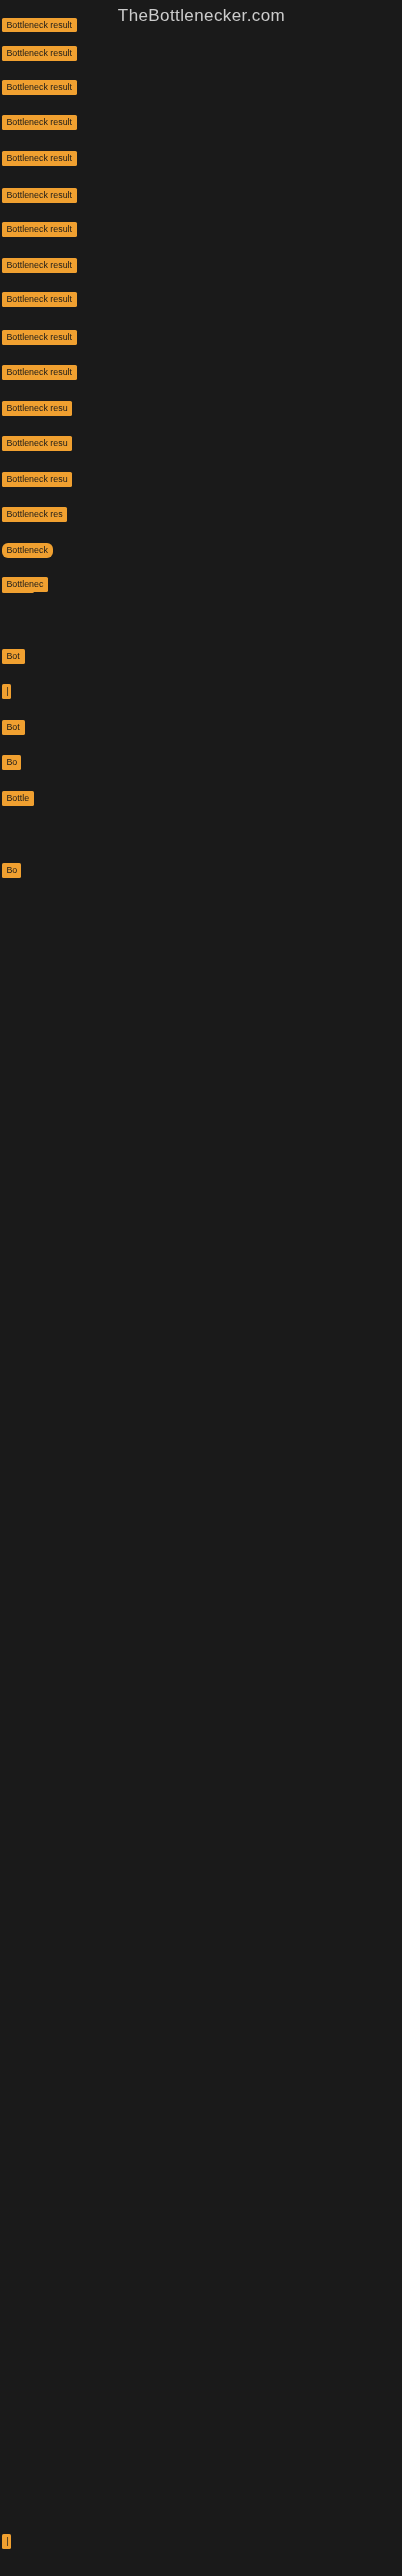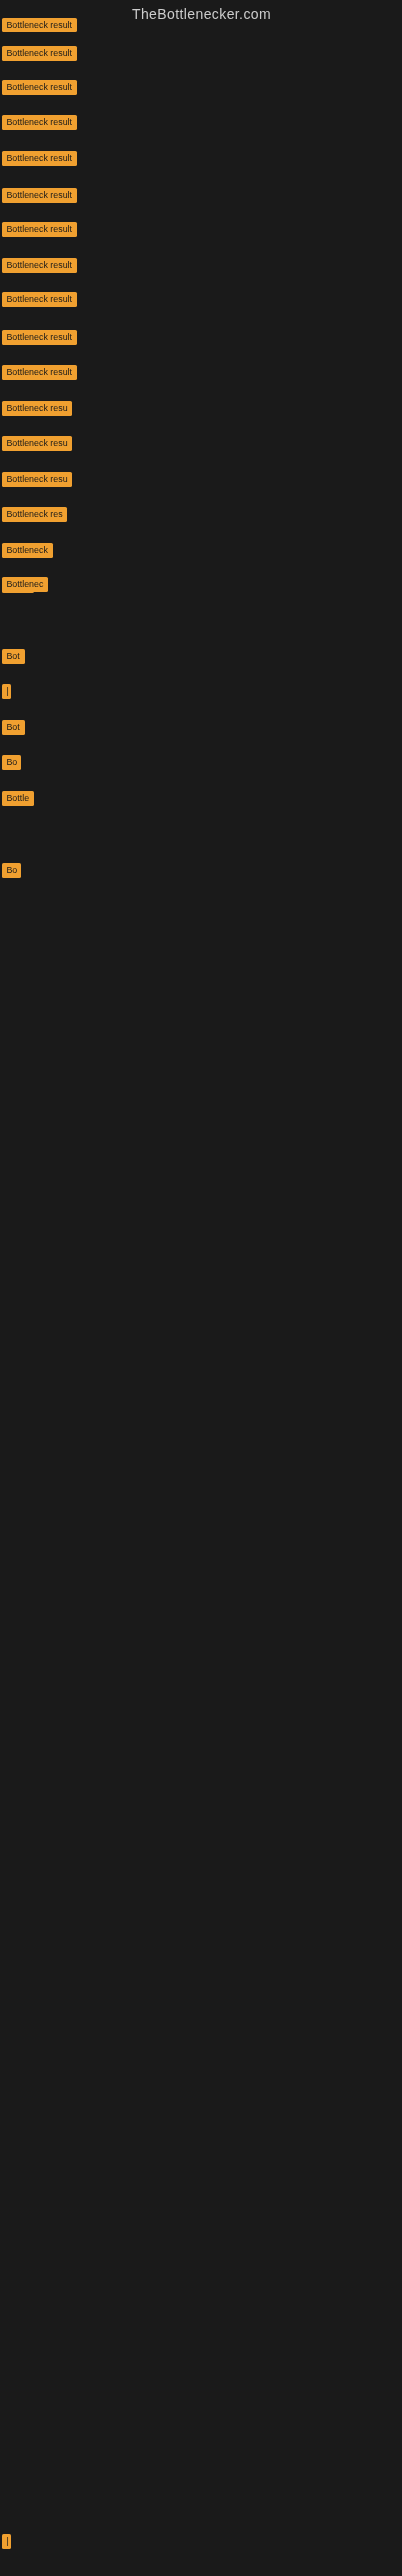--- a/index.html
+++ b/index.html
@@ -10,21 +10,21 @@
     body {
       width: 403px;
       min-height: 2576px;
       background-color: #1a1a1a;
       font-family: Arial, sans-serif;
       position: relative;
     }
     .site-title {
       text-align: center;
       color: #cccccc;
-      font-size: 14px;
+      font-size: 17px;
       padding: 6.4px 0 3.2px 0;
       letter-spacing: 0.4px;
     }
     .bottleneck-badge {
       display: inline-block;
       background-color: #f0a030;
       color: #1a1a1a;
       font-size: 8.9px;
       font-weight: normal;
       padding: 2.4px 4.8px;
@@ -50,21 +50,21 @@
 <div class="badge-row" style="top: 188px;"><span class="bottleneck-badge" style="max-width: 89px;">Bottleneck result</span></div>
 <div class="badge-row" style="top: 222px;"><span class="bottleneck-badge" style="max-width: 89px;">Bottleneck result</span></div>
 <div class="badge-row" style="top: 258px;"><span class="bottleneck-badge" style="max-width: 89px;">Bottleneck result</span></div>
 <div class="badge-row" style="top: 292px;"><span class="bottleneck-badge" style="max-width: 89px;">Bottleneck result</span></div>
 <div class="badge-row" style="top: 330px;"><span class="bottleneck-badge" style="max-width: 89px;">Bottleneck result</span></div>
 <div class="badge-row" style="top: 365px;"><span class="bottleneck-badge" style="max-width: 89px;">Bottleneck result</span></div>
 <div class="badge-row" style="top: 401px;"><span class="bottleneck-badge" style="max-width: 79px;">Bottleneck resu</span></div>
 <div class="badge-row" style="top: 436px;"><span class="bottleneck-badge" style="max-width: 79px;">Bottleneck resu</span></div>
 <div class="badge-row" style="top: 472px;"><span class="bottleneck-badge" style="max-width: 79px;">Bottleneck resu</span></div>
 <div class="badge-row" style="top: 507px;"><span class="bottleneck-badge" style="max-width: 72px;">Bottleneck res</span></div>
-<div class="badge-row" style="top: 543px;"><span class="bottleneck-badge" style="max-width: 58px;">Bottleneck</span></div>
+<div class="badge-row" style="top: 543px;"><span class="bottleneck-badge" style="max-width: 58px; border-radius: 6px;">Bottleneck</span></div>
 <div class="badge-row" style="top: 578px;"><span class="bottleneck-badge" style="max-width: 40px;">Bottle</span></div>
 <div class="badge-row" style="top: 577px;"><span class="bottleneck-badge" style="max-width: 52px;">Bottlenec</span></div>
 <div class="badge-row" style="top: 649px;"><span class="bottleneck-badge" style="max-width: 26px;">Bot</span></div>
 <div class="badge-row" style="top: 684px;"><span class="bottleneck-badge" style="max-width: 6.4px;">|</span></div>
 <div class="badge-row" style="top: 720px;"><span class="bottleneck-badge" style="max-width: 26px;">Bot</span></div>
 <div class="badge-row" style="top: 755px;"><span class="bottleneck-badge" style="max-width: 19.3px;">Bo</span></div>
 <div class="badge-row" style="top: 791px;"><span class="bottleneck-badge" style="max-width: 40px;">Bottle</span></div>
 <div class="badge-row" style="top: 863px;"><span class="bottleneck-badge" style="max-width: 19.3px;">Bo</span></div>
 <div class="badge-row" style="top: 2534px;"><span class="bottleneck-badge" style="max-width: 6.4px;">|</span></div>
 

